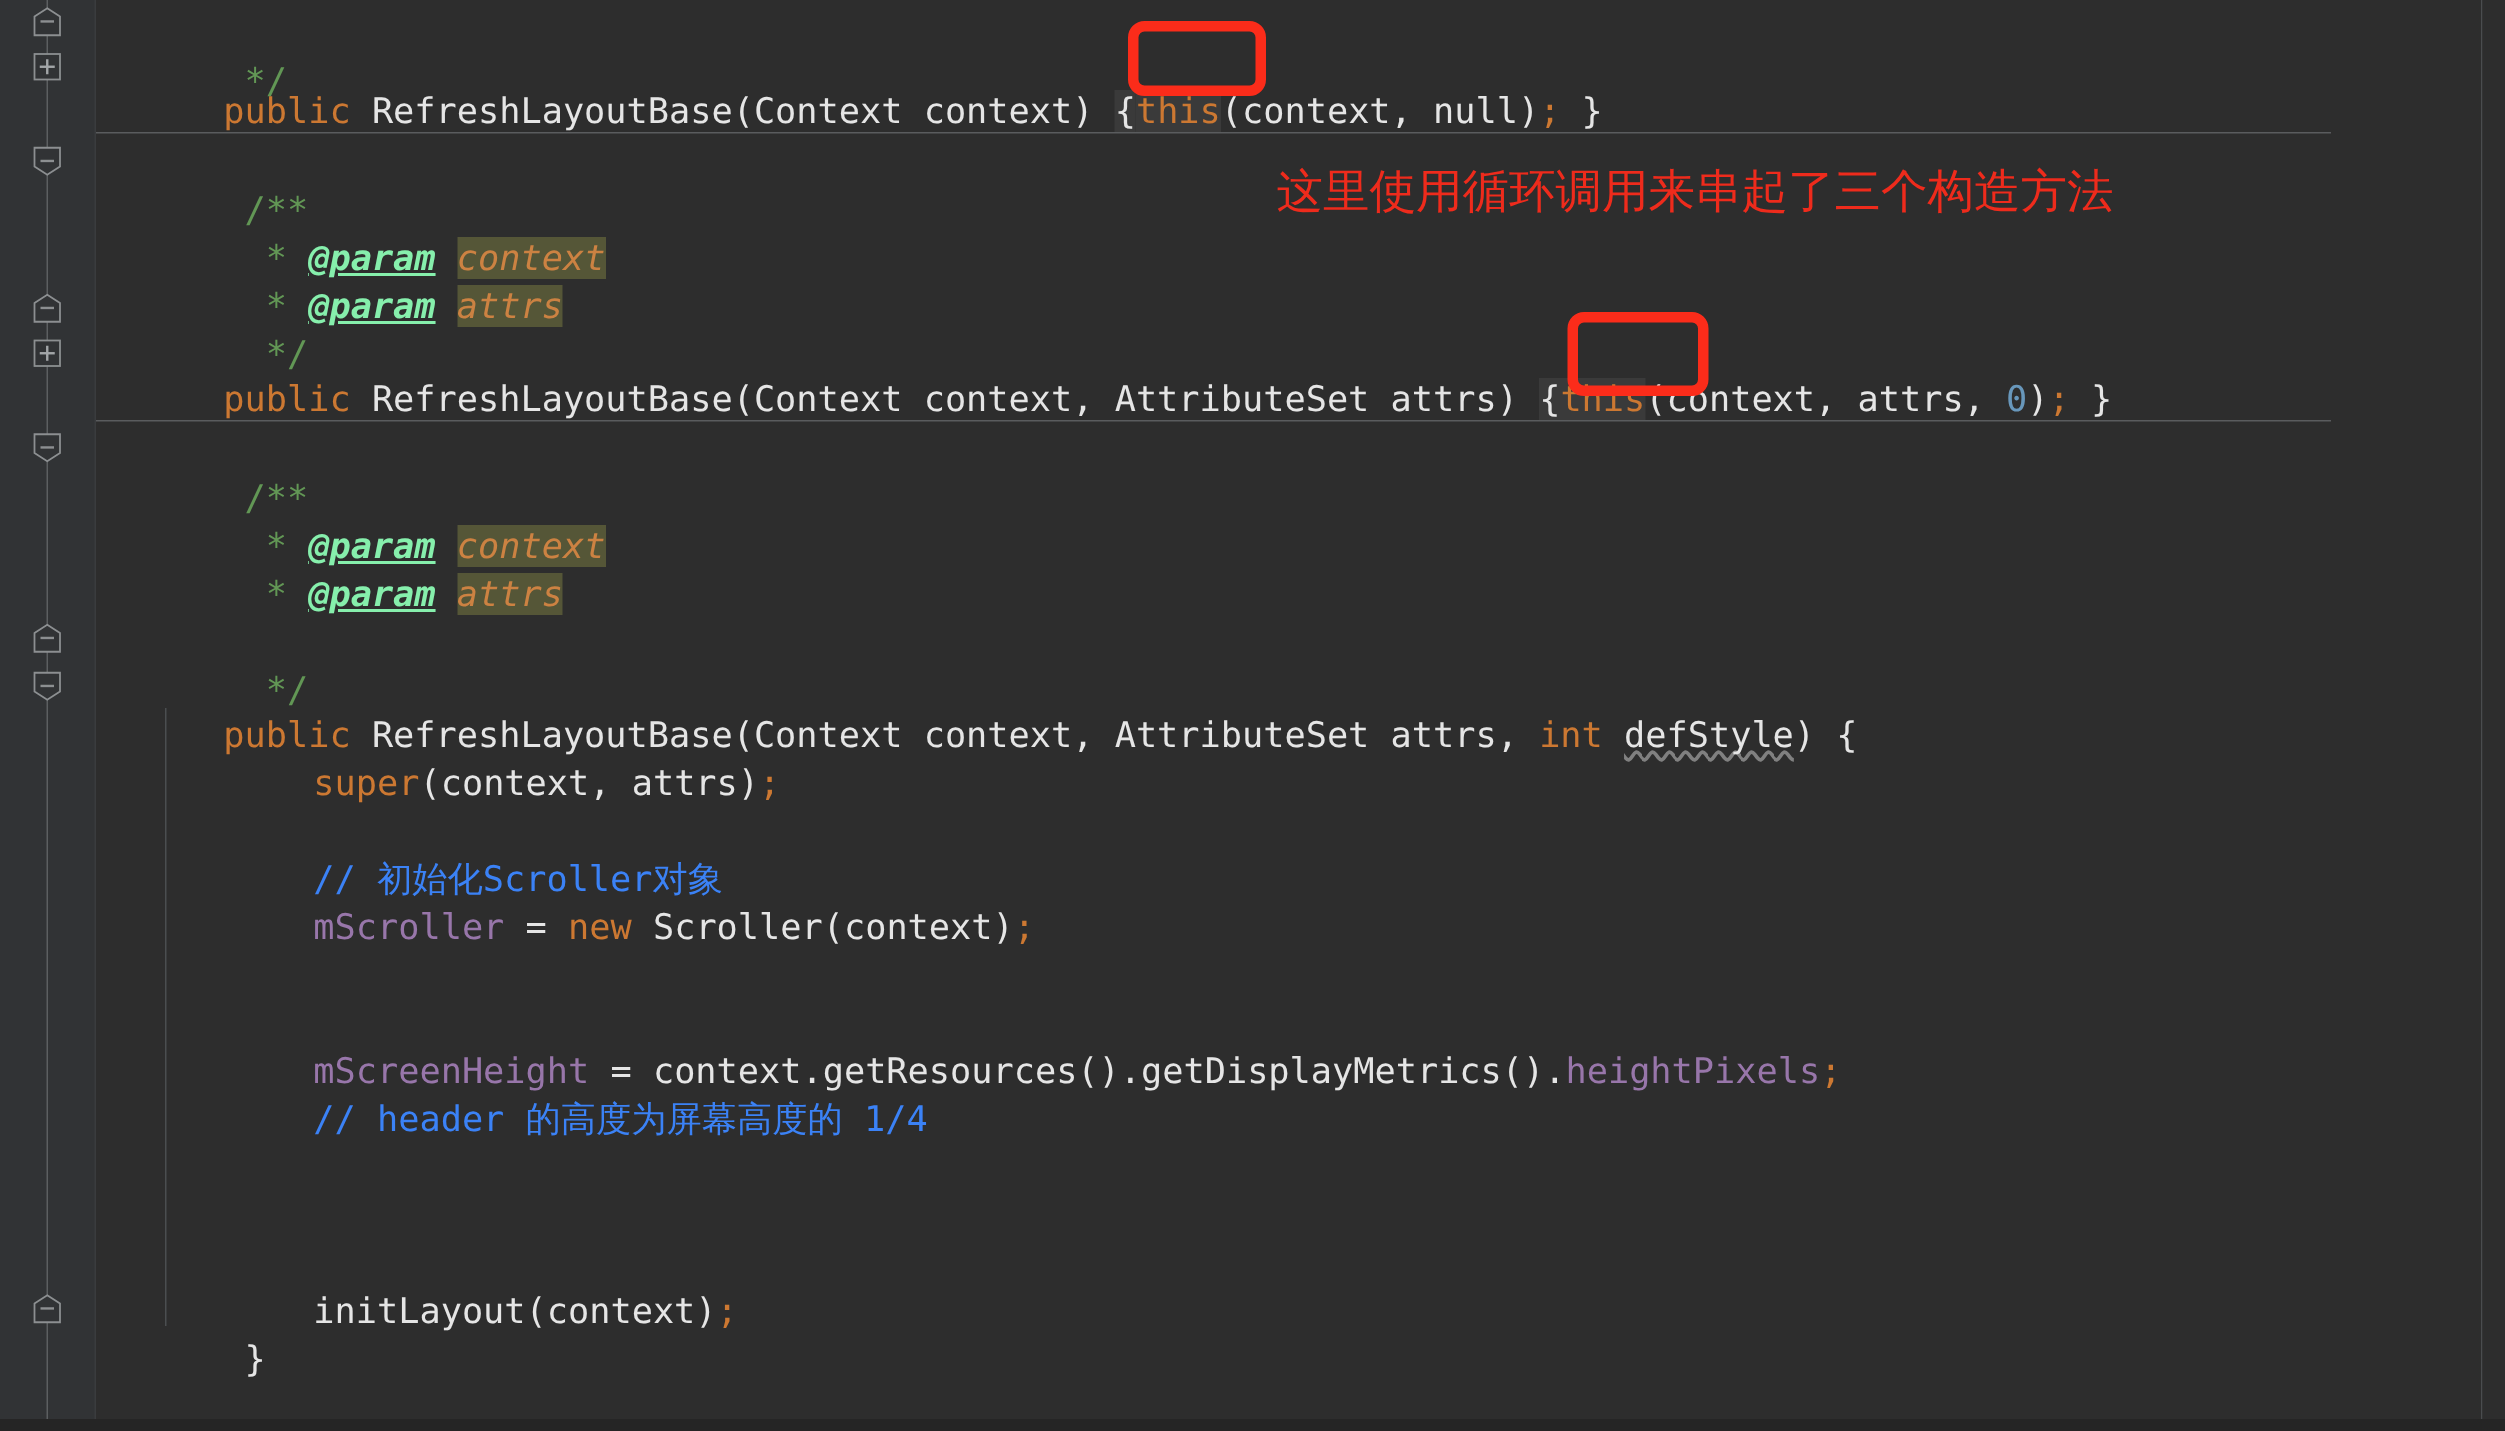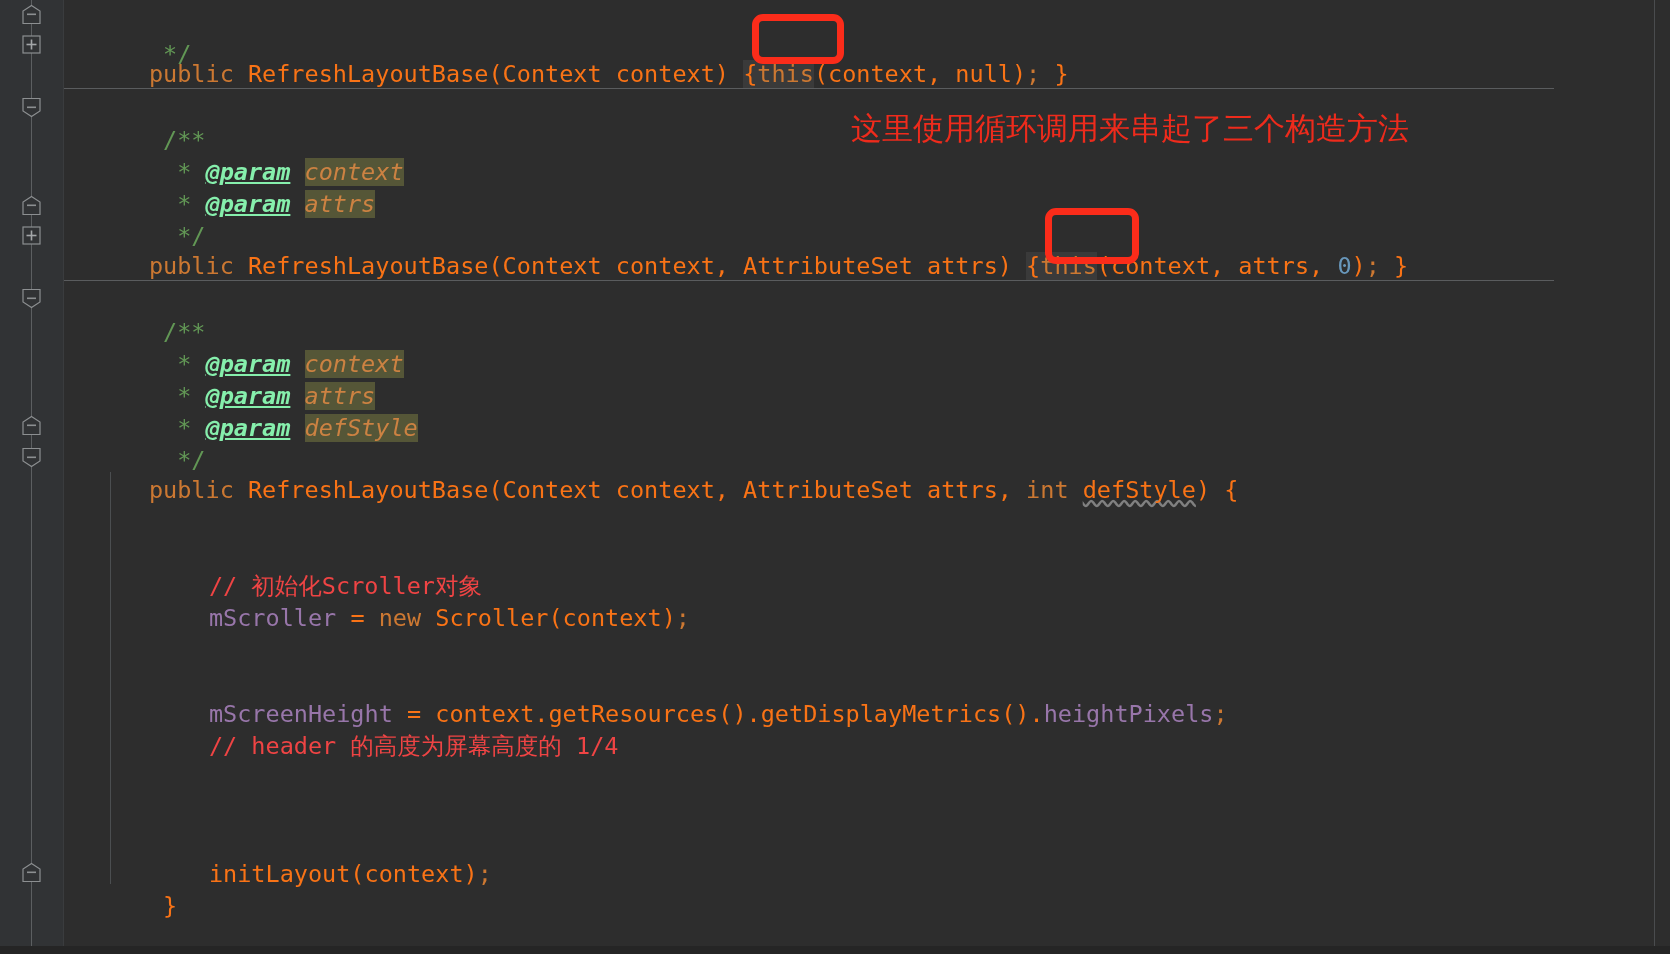--- a/index.html
+++ b/index.html
@@ -49,22 +49,22 @@
   
   .indent-guide{
     position:absolute;width:1px;background:#3c3f41;
   }
   .sep{
     position:absolute;left:0;height:1px;background:#5a5c5e;
   }
 
   
   .kw       {color:#cc7832;}
-  .plain    {color:#f97316;}
-  .cmt      {color:#ef4444;}
+  .plain    {color:#e5e5e5;}
+  .cmt      {color:#3b82f6;}
   .doc      {color:#629755;}
   .doctag   {color:#86efac;font-weight:bold;font-style:italic;text-decoration:underline;}
   .docval   {color:#cc8242;font-style:italic;background:#555637;}
   .field    {color:#9876aa;}
   .num      {color:#6897bb;}
   .semi     {color:#cc7832;}
   .this-hl  {background:#3a3a3a;}
   .warn     {text-decoration:underline wavy #808080;text-decoration-skip-ink:none;}
 
   
@@ -200,31 +200,31 @@
 
     <div class="line" style="top:284px">
       <span class="doc"> /**</span>
     </div>
     <div class="line" style="top:316px">
       <span class="doc">  * </span><span class="doctag">@param</span><span class="doc"> </span><span class="docval">context</span>
     </div>
     <div class="line" style="top:348px">
       <span class="doc">  * </span><span class="doctag">@param</span><span class="doc"> </span><span class="docval">attrs</span>
     </div>
-    <div class="line" style="top:380px">
-      <span class="doc">  * </span><span class="doctag">@param</span><span class="doc"> </span><span class="docval">defStyle</span>
-    </div>
     <div class="line" style="top:412px">
       <span class="doc">  */</span>
     </div>
 
     <div class="line" style="top:442px">
       <span class="kw">public</span><span class="plain"> RefreshLayoutBase(Context context, AttributeSet attrs, </span><span class="kw">int</span><span class="plain"> </span><span class="plain warn">defStyle</span><span class="plain">) {</span>
     </div>
 
+    <div class="line" style="top:474px; padding-left:60px">
+      <span class="kw">super</span><span class="plain">(context, attrs)</span><span class="semi">;</span>
+    </div>
 
     <div class="line" style="top:538px; padding-left:60px">
       <span class="cmt">// 初始化Scroller对象</span>
     </div>
 
     <div class="line" style="top:570px; padding-left:60px">
       <span class="field">mScroller</span><span class="plain"> = </span><span class="kw">new</span><span class="plain"> Scroller(context)</span><span class="semi">;</span>
     </div>
 
 

